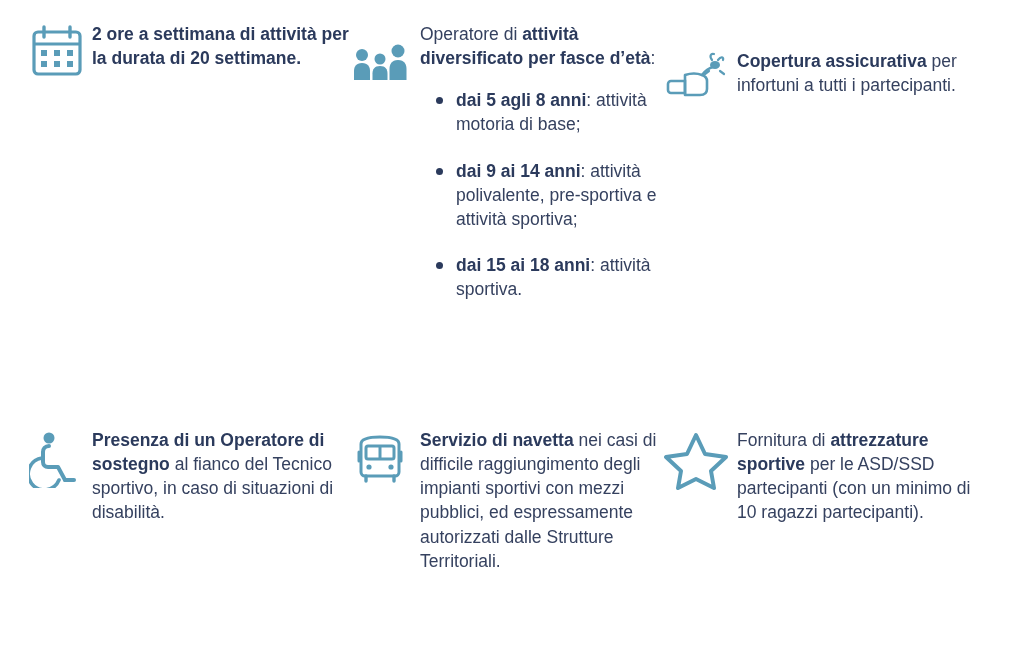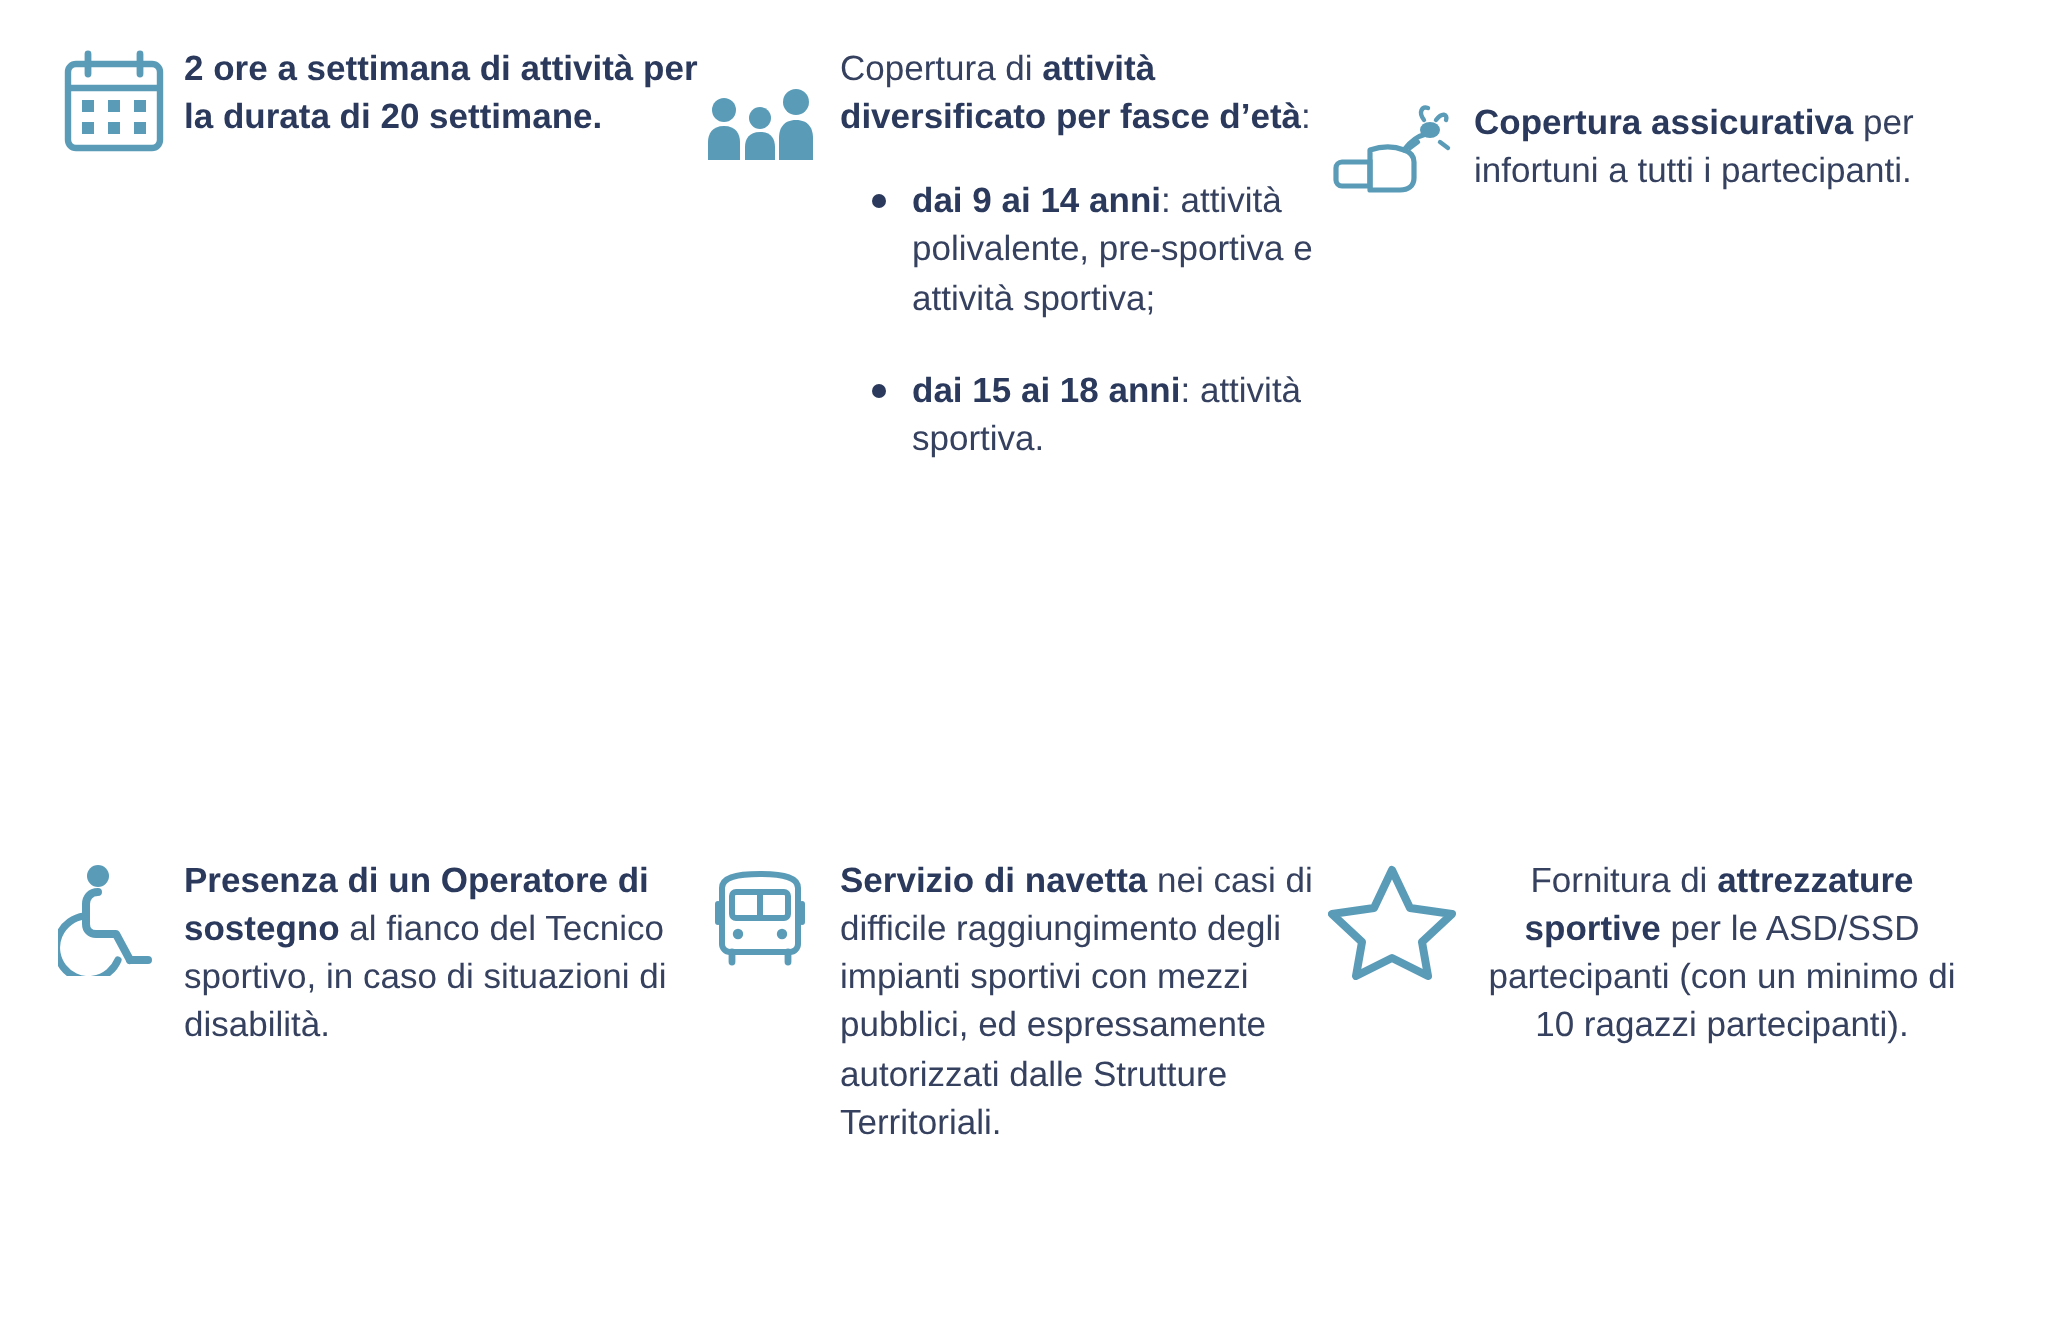--- a/index.html
+++ b/index.html
@@ -44,21 +44,21 @@
   .text-box .n {
     font-weight: normal;
     color: #35415f;
   }
   
   #cell-hours      { left: 22px;  top: 22px;  width: 330px; }
   #cell-program    { left: 340px; top: 22px;  width: 320px; }
   #cell-insurance  { left: 655px; top: 22px;  width: 330px; margin-top: 27px; }
   #cell-support    { left: 22px;  top: 428px; width: 330px; }
   #cell-shuttle    { left: 340px; top: 428px; width: 320px; }
-  #cell-equipment  { left: 655px; top: 428px; width: 330px; text-align: center; }
+  #cell-equipment  { left: 655px; top: 428px; width: 330px; }
 
   #cell-program .icon-box { width: 80px; }
   #cell-insurance .icon-box { width: 82px; }
   #cell-shuttle .icon-box { width: 80px; }
   #cell-equipment .icon-box { width: 82px; }
 
   ul.bullets {
     margin: 18px 0 0 0;
     padding: 0 0 0 22px;
     list-style: none;
@@ -113,22 +113,25 @@
       <svg width="62" height="56" viewBox="0 0 62 56">
         <circle cx="13" cy="31" r="6" fill="#5a9cb8"></circle>
         <path d="M13 39 c-6 0 -8 4 -8 8 v9 h16 v-9 c0 -4 -2 -8 -8 -8z" fill="#5a9cb8"></path>
         <circle cx="31" cy="35" r="5.5" fill="#5a9cb8"></circle>
         <path d="M31 42 c-5.5 0 -7.5 3.5 -7.5 7.5 v6.5 h15 v-6.5 c0 -4 -2 -7.5 -7.5 -7.5z" fill="#5a9cb8"></path>
         <circle cx="49" cy="27" r="6.5" fill="#5a9cb8"></circle>
         <path d="M49 36 c-6.5 0 -8.5 4.5 -8.5 9 v11 h17 v-11 c0 -4.5 -2 -9 -8.5 -9z" fill="#5a9cb8"></path>
       </svg>
     </div>
     <div class="text-box">
-      <span class="n">Copertura di </span><span class="b">attività diversificato per fasce d’età</span><span class="n">:</span>
+      <span class="n">Operatore di </span><span class="b">attività diversificato per fasce d’età</span><span class="n">:</span>
       <ul class="bullets">
+        <li>
+          <span class="b">dai 5 agli 8 anni</span><span class="n">: attività motoria di base;</span>
+        </li>
         <li>
           <span class="b">dai 9 ai 14 anni</span><span class="n">: attività polivalente, pre-sportiva e attività sportiva;</span>
         </li>
         <li>
           <span class="b">dai 15 ai 18 anni</span><span class="n">: attività sportiva.</span>
         </li>
       </ul>
     </div>
   </div>
 

